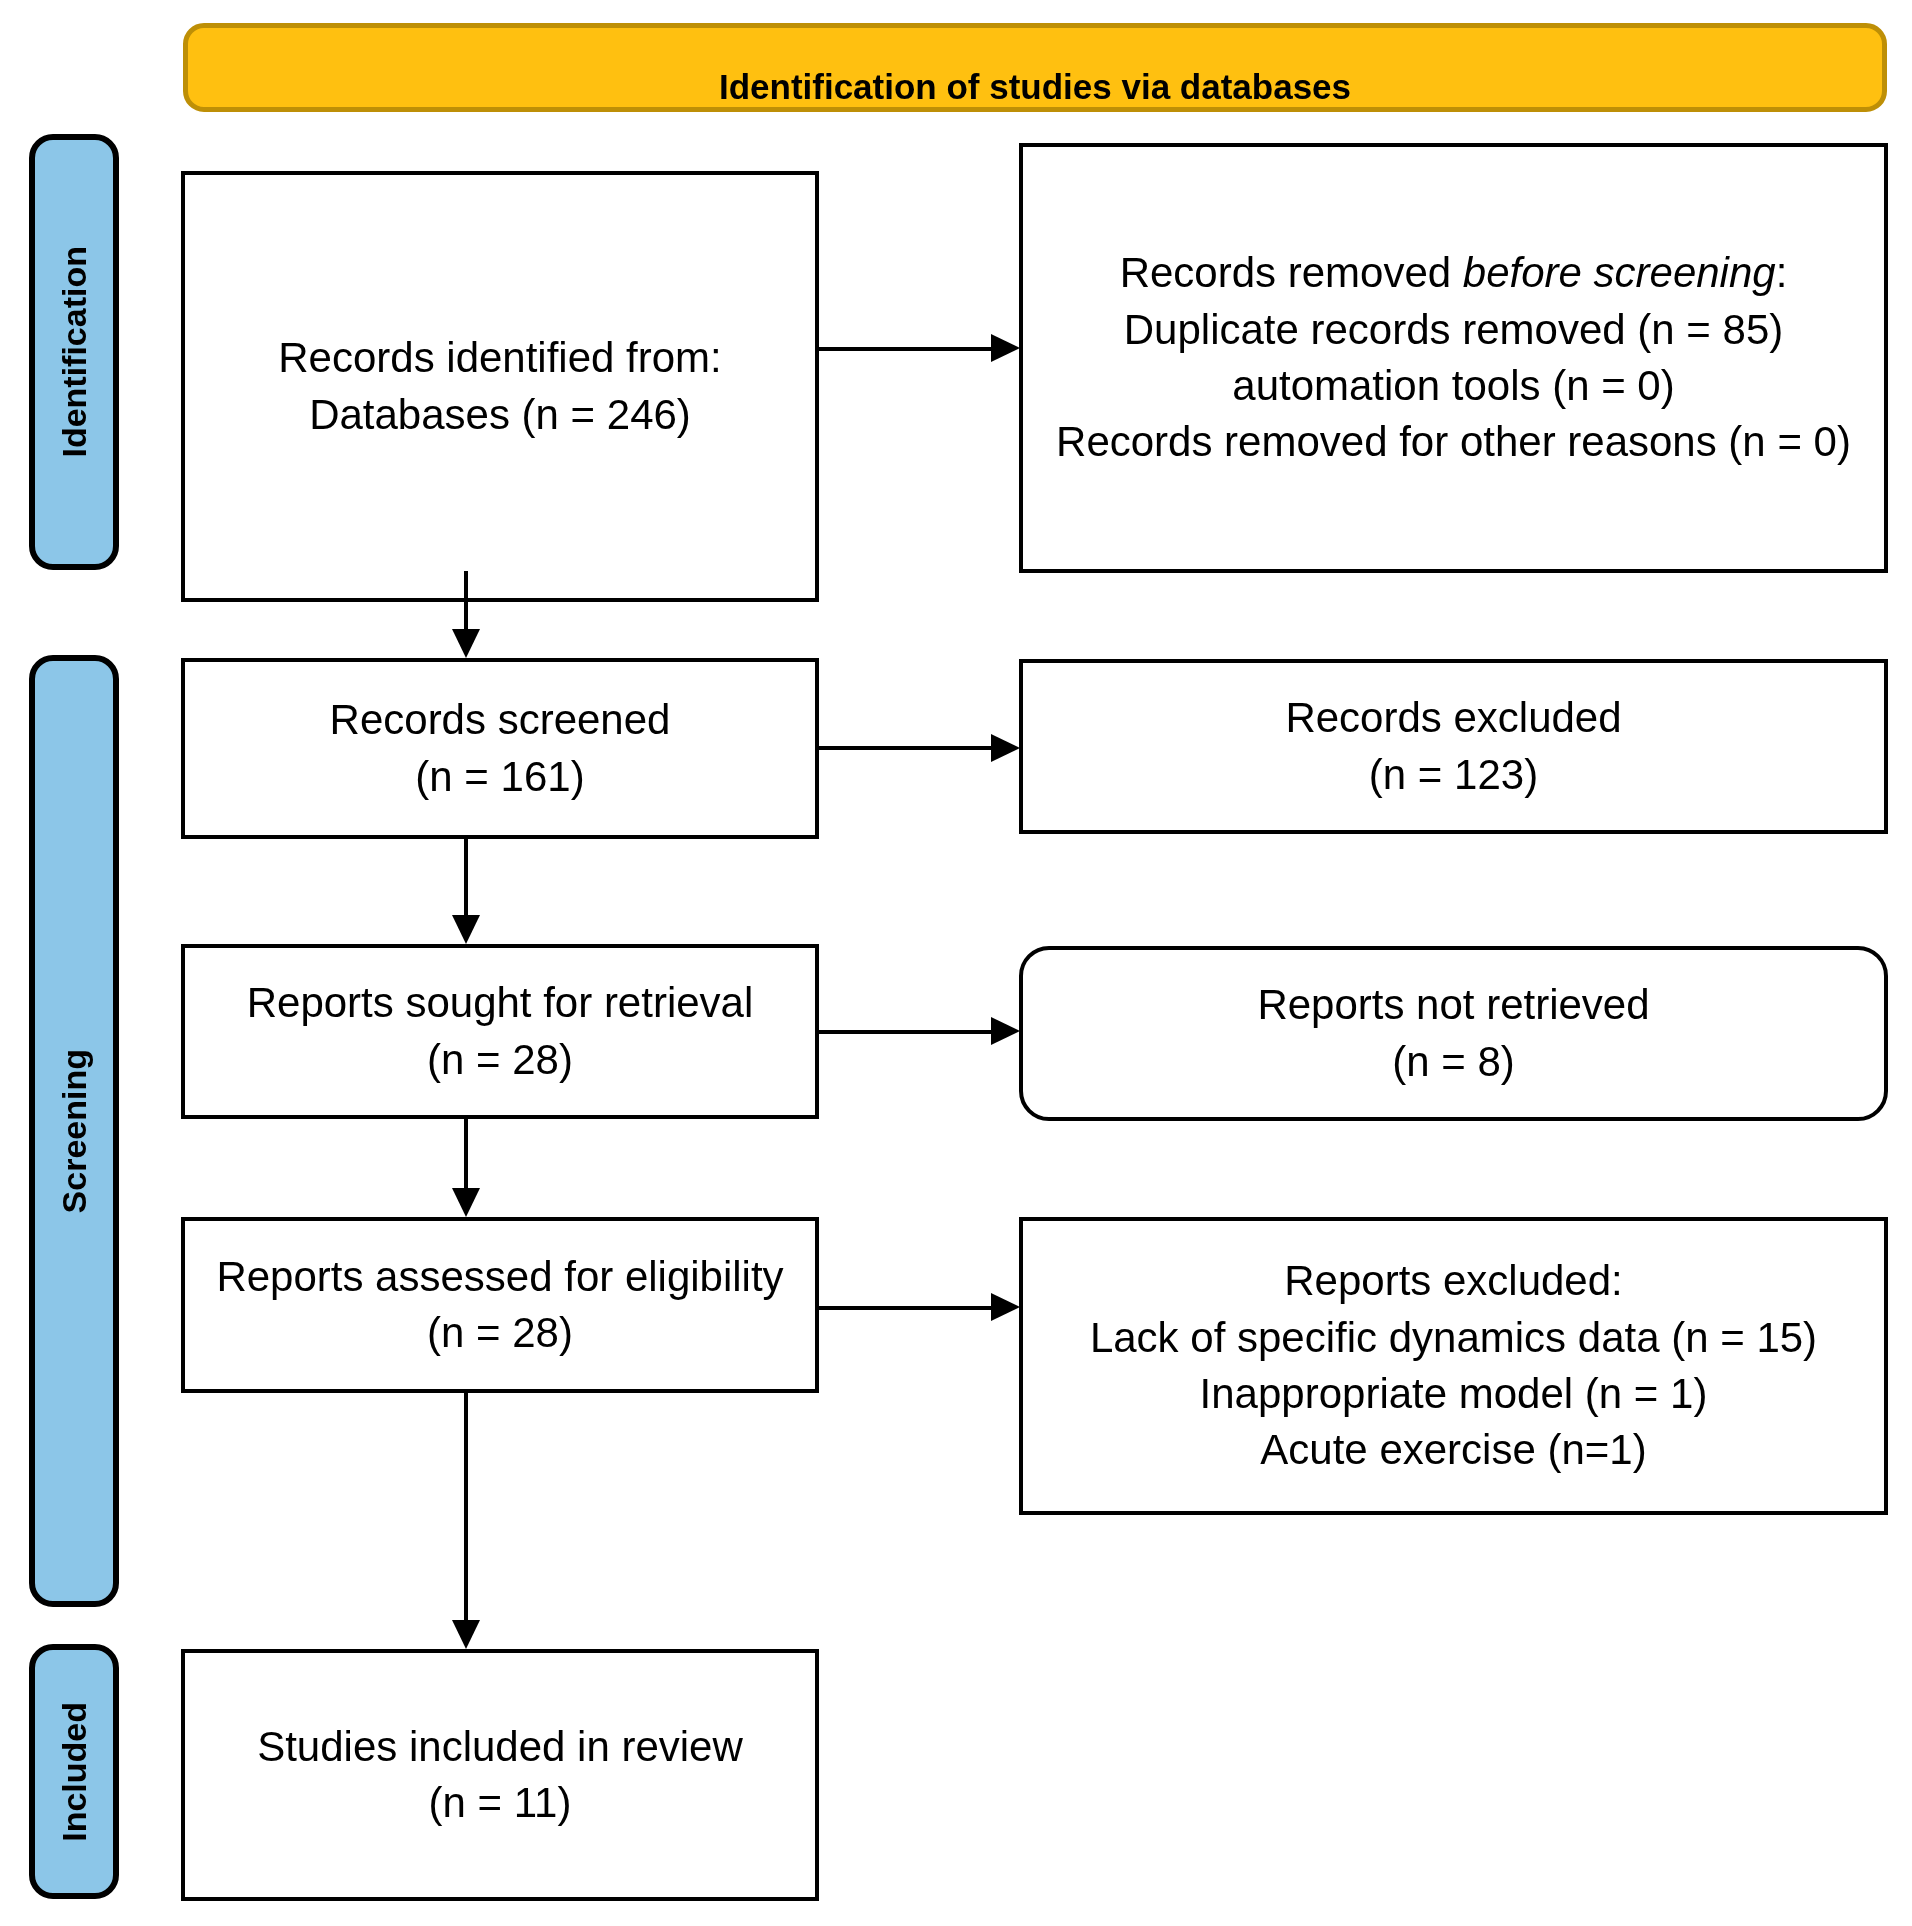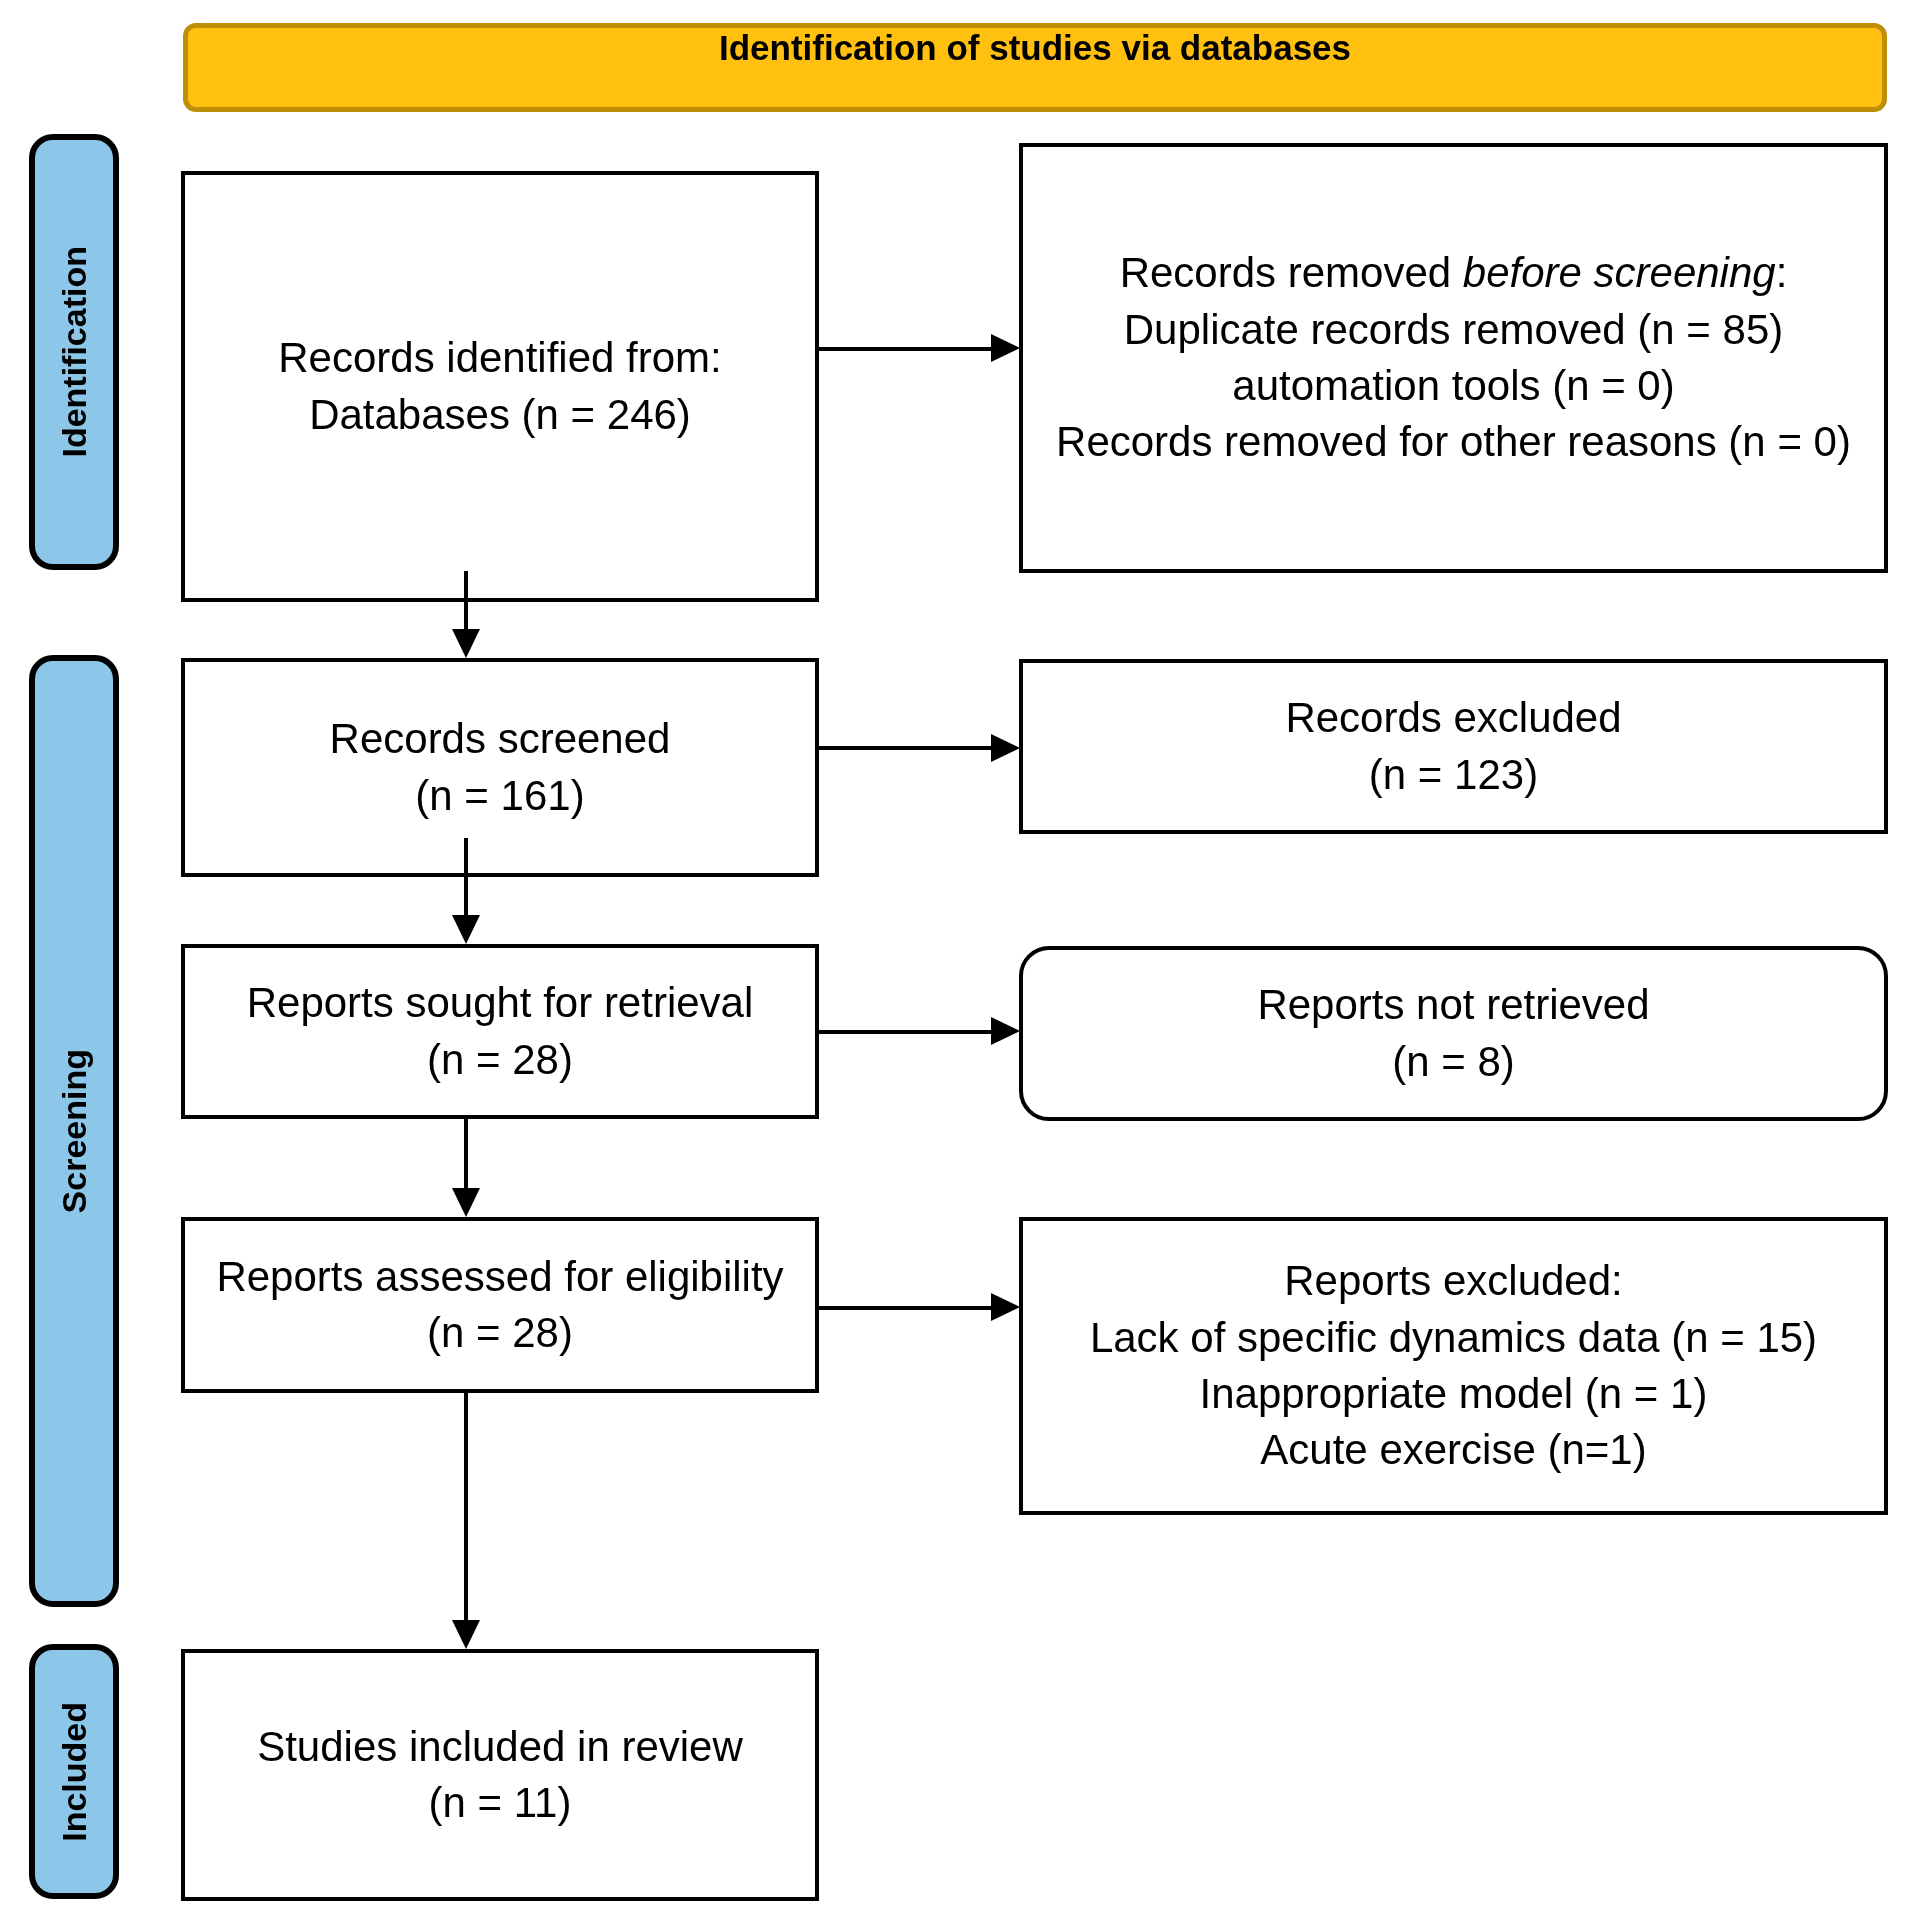--- a/index.html
+++ b/index.html
@@ -5,23 +5,23 @@
   html,body{margin:0;padding:0;background:#ffffff;}
   .canvas{
     position:relative;
     width:1913px;height:1926px;
     background:#ffffff;
     font-family:"Liberation Sans", sans-serif;
     color:#000;
   }
   .banner{
     position:absolute;left:183px;top:23px;width:1704px;height:89px;
-    background:#FFC010;border:5.4px solid #BE8F06;border-radius:13px;
+    background:#FFC010;border:5.4px solid #BE8F06;border-radius:21px;
     box-sizing:border-box;
-    display:flex;align-items:flex-start;justify-content:center;
+    display:flex;align-items:flex-end;justify-content:center;
   }
   .banner-label{font-size:35px;font-weight:bold;}
   .stage{
     position:absolute;left:29px;width:90px;
     background:#8CC6E8;border:6px solid #000;border-radius:24px;
     box-sizing:border-box;
     display:flex;align-items:center;justify-content:center;
   }
   .stage-label{
     writing-mode:vertical-rl;transform:rotate(180deg);
@@ -66,21 +66,21 @@
   </div>
   <div class="stage" style="top:1644px;height:255px;">
     <span class="stage-label">Included</span>
   </div>
 
   <div class="box col-left" style="top:140px;height:431px;margin-top:31px;">
     <div>Records identified from:</div>
     <div>Databases (n = 246)</div>
   </div>
 
-  <div class="box col-left" style="top:658px;height:219px;">
+  <div class="box col-left" style="top:658px;height:181px;">
     <div>Records screened</div>
     <div>(n = 161)</div>
   </div>
 
   <div class="box col-left" style="top:944px;height:175px;">
     <div>Reports sought for retrieval</div>
     <div>(n = 28)</div>
   </div>
 
   <div class="box col-left" style="top:1217px;height:176px;">

